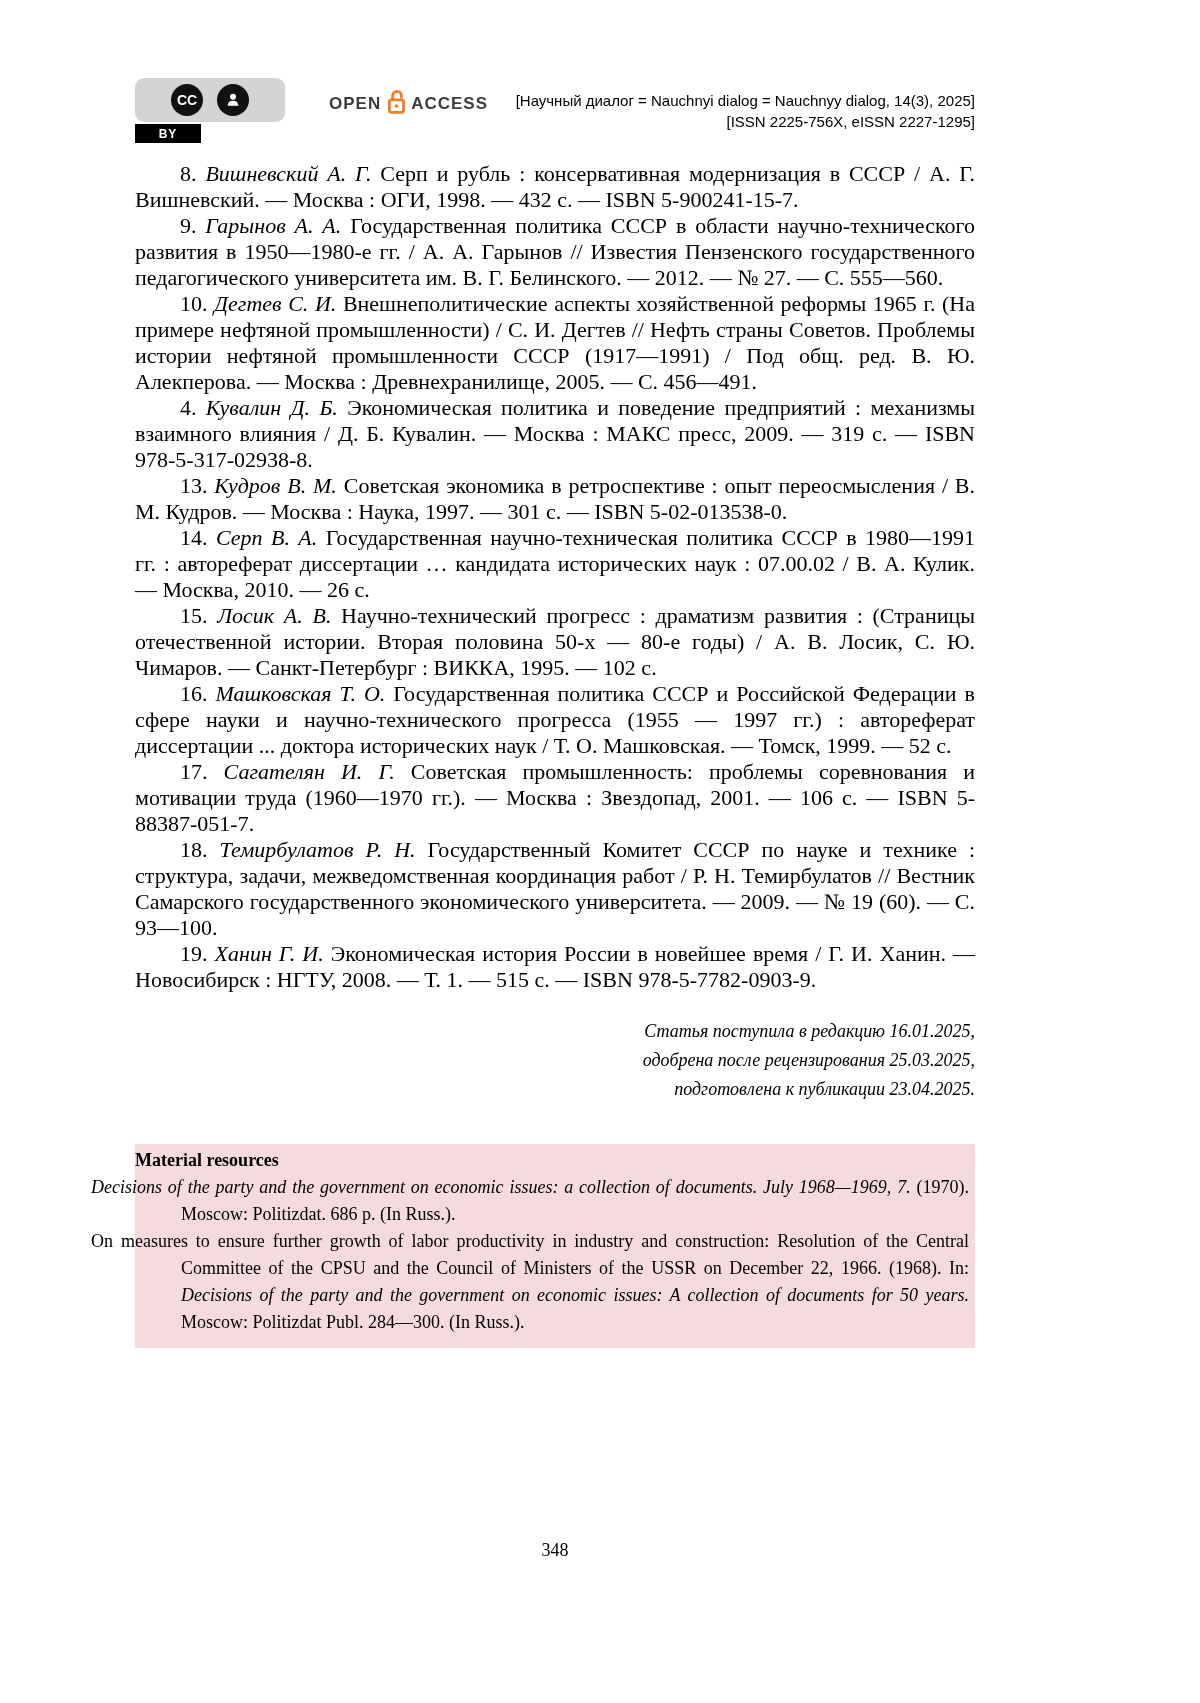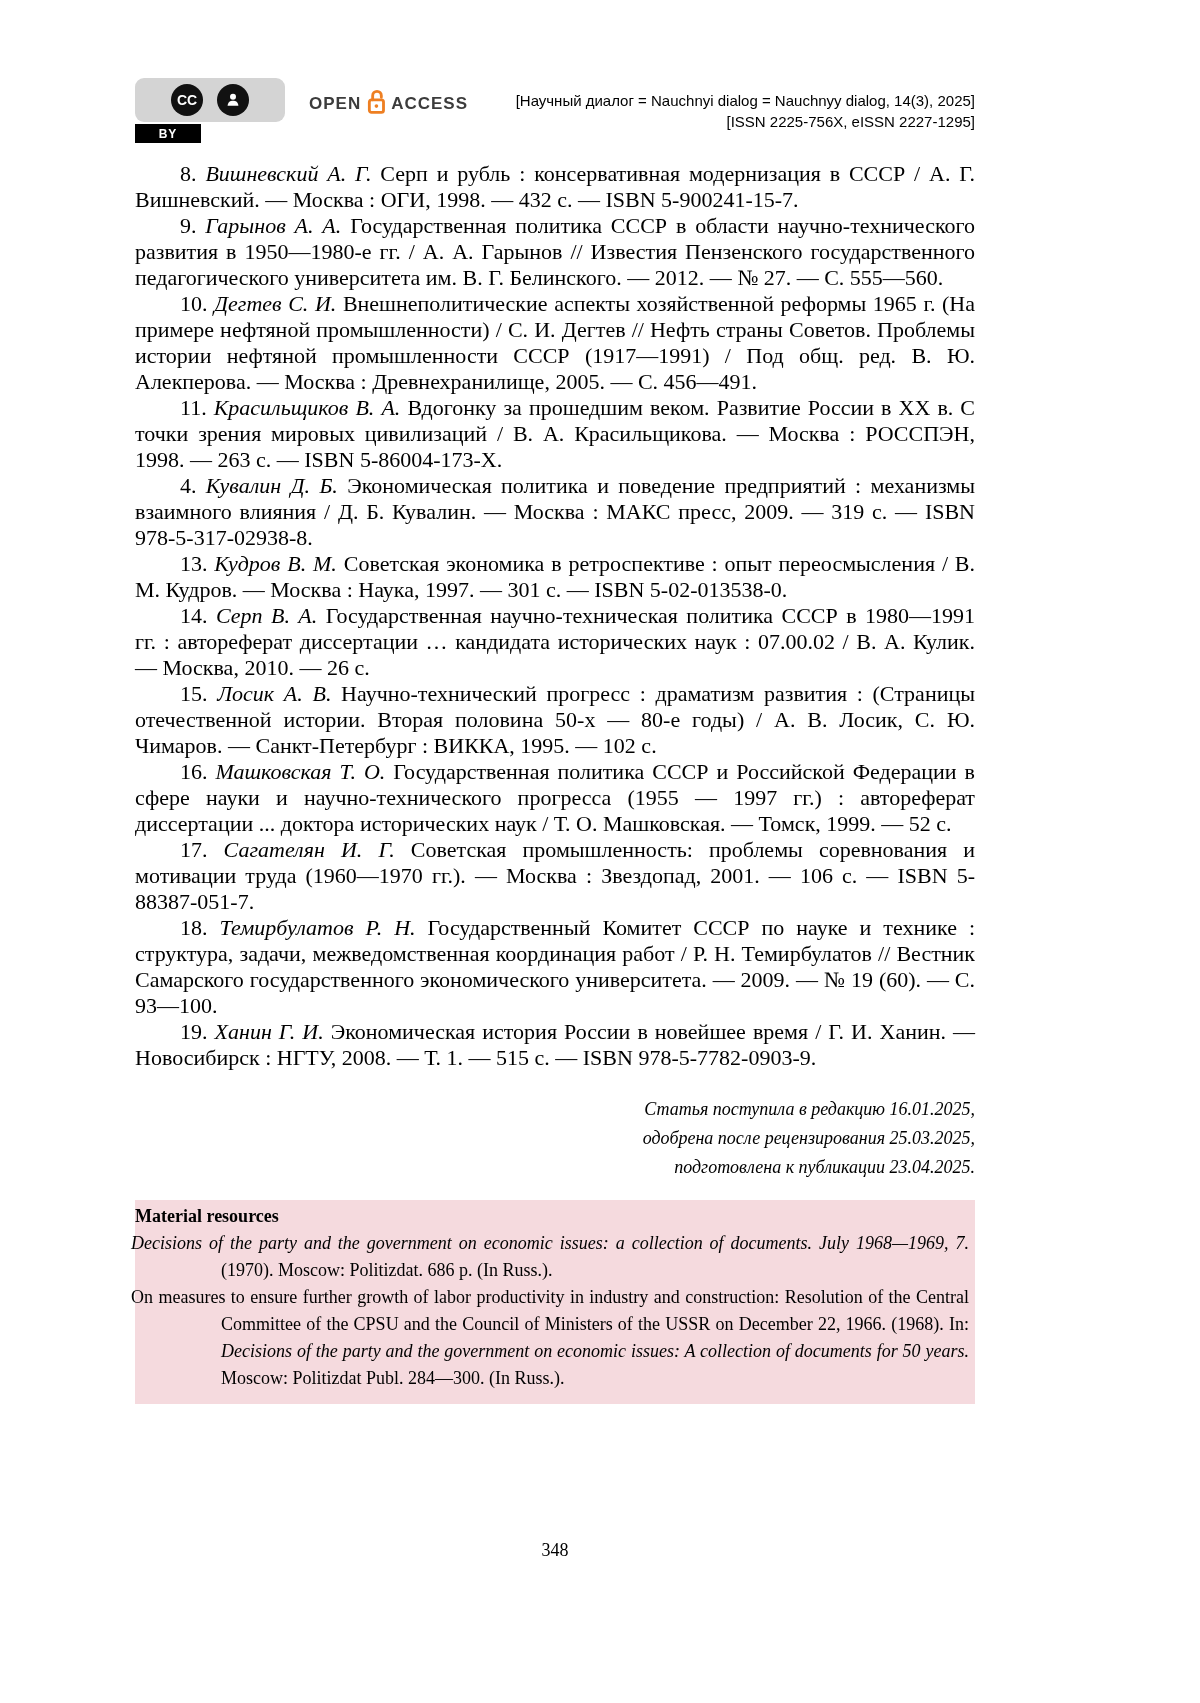--- a/index.html
+++ b/index.html
@@ -20,21 +20,21 @@
     position:absolute;
     left:135px;
     top:78px;
     width:840px;
   }
   
   .page-header{
     display:flex;
     align-items:flex-start;
   }
-  .badges{display:flex;align-items:flex-start;gap:24px;}
+  .badges{display:flex;align-items:flex-start;gap:44px;}
   .cc-badge{display:inline-block;}
   .cc-top{
     width:150px;height:44px;
     background:#d4d4d4;
     border-radius:9px;
     display:flex;align-items:center;justify-content:center;gap:14px;
   }
   .cc-circle{
     width:32px;height:32px;border-radius:50%;
     background:#111;color:#fff;
@@ -80,36 +80,36 @@
   
   .submission{
     margin-top:24px;
     text-align:right;
     font-style:italic;
     font-size:18px;
     line-height:29px;
   }
   
   .material{
-    margin-top:18px;
+    margin-top:40px;
     background:var(--pink);
     padding:2px 6px 12px 0;
   }
   .material-heading{
     margin:0;
     font-size:18px;
     font-weight:bold;
     line-height:28px;
   }
   .material-item{
     margin:0;
     font-size:18px;
     line-height:27px;
     text-align:justify;
-    padding-left:86px;
+    padding-left:46px;
     text-indent:-90px;
   }
   .it{font-style:italic;}
   
   .page-number{
     position:absolute;
     left:135px;
     top:1540px;
     width:840px;
     text-align:center;
@@ -151,21 +151,20 @@
       <div class="header-text">
         <div>[Научный диалог = Nauchnyi dialog = Nauchnyy dialog, 14(3), 2025]</div>
         <div>[ISSN 2225-756X, eISSN 2227-1295]</div>
       </div>
     </header>
 
     <main class="refs">
       <p class="ref"><span class="ref-num">8. </span><span class="ref-author">Вишневский А. Г. </span><span>Серп и рубль : консервативная модернизация в СССР / А. Г. Вишневский. — Москва : ОГИ, 1998. — 432 с. — ISBN 5-900241-15-7.</span></p>
       <p class="ref"><span class="ref-num">9. </span><span class="ref-author">Гарынов А. А. </span><span>Государственная политика СССР в области научно-технического развития в 1950—1980-е гг. / А. А. Гарынов // Известия Пензенского государственного педагогического университета им. В. Г. Белинского. — 2012. — № 27. — С. 555—560.</span></p>
       <p class="ref"><span class="ref-num">10. </span><span class="ref-author">Дегтев С. И. </span><span>Внешнеполитические аспекты хозяйственной реформы 1965 г. (На примере нефтяной промышленности) / С. И. Дегтев // Нефть страны Советов. Проблемы истории нефтяной промышленности СССР (1917—1991) / Под общ. ред. В. Ю. Алекперова. — Москва : Древнехранилище, 2005. — С. 456—491.</span></p>
-      <p class="ref"><span class="ref-num">11. </span><span class="ref-author">Красильщиков В. А. </span><span>Вдогонку за прошедшим веком. Развитие России в XX в. С точки зрения мировых цивилизаций / В. А. Красильщикова. — Москва : РОССПЭН, 1998. — 263 с. — ISBN 5-86004-173-X.</span></p>
       <p class="ref"><span class="ref-num">4. </span><span class="ref-author">Кувалин Д. Б. </span><span>Экономическая политика и поведение предприятий : механизмы взаимного влияния / Д. Б. Кувалин. — Москва : МАКС пресс, 2009. — 319 с. — ISBN 978-5-317-02938-8.</span></p>
       <p class="ref"><span class="ref-num">13. </span><span class="ref-author">Кудров В. М. </span><span>Советская экономика в ретроспективе : опыт переосмысления / В. М. Кудров. — Москва : Наука, 1997. — 301 с. — ISBN 5-02-013538-0.</span></p>
       <p class="ref"><span class="ref-num">14. </span><span class="ref-author">Серп В. А. </span><span>Государственная научно-техническая политика СССР в 1980—1991 гг. : автореферат диссертации … кандидата исторических наук : 07.00.02 / В. А. Кулик. — Москва, 2010. — 26 с.</span></p>
       <p class="ref"><span class="ref-num">15. </span><span class="ref-author">Лосик А. В. </span><span>Научно-технический прогресс : драматизм развития : (Страницы отечественной истории. Вторая половина 50-х — 80-е годы) / А. В. Лосик, С. Ю. Чимаров. — Санкт-Петербург : ВИККА, 1995. — 102 с.</span></p>
       <p class="ref"><span class="ref-num">16. </span><span class="ref-author">Машковская Т. О. </span><span>Государственная политика СССР и Российской Федерации в сфере науки и научно-технического прогресса (1955 — 1997 гг.) : автореферат диссертации ... доктора исторических наук / Т. О. Машковская. — Томск, 1999. — 52 с.</span></p>
       <p class="ref"><span class="ref-num">17. </span><span class="ref-author">Сагателян И. Г. </span><span>Советская промышленность: проблемы соревнования и мотивации труда (1960—1970 гг.). — Москва : Звездопад, 2001. — 106 с. — ISBN 5-88387-051-7.</span></p>
       <p class="ref"><span class="ref-num">18. </span><span class="ref-author">Темирбулатов Р. Н. </span><span>Государственный Комитет СССР по науке и технике : структура, задачи, межведомственная координация работ / Р. Н. Темирбулатов // Вестник Самарского государственного экономического университета. — 2009. — № 19 (60). — С. 93—100.</span></p>
       <p class="ref"><span class="ref-num">19. </span><span class="ref-author">Ханин Г. И. </span><span>Экономическая история России в новейшее время / Г. И. Ханин. — Новосибирск : НГТУ, 2008. — Т. 1. — 515 с. — ISBN 978-5-7782-0903-9.</span></p>
     </main>
 

